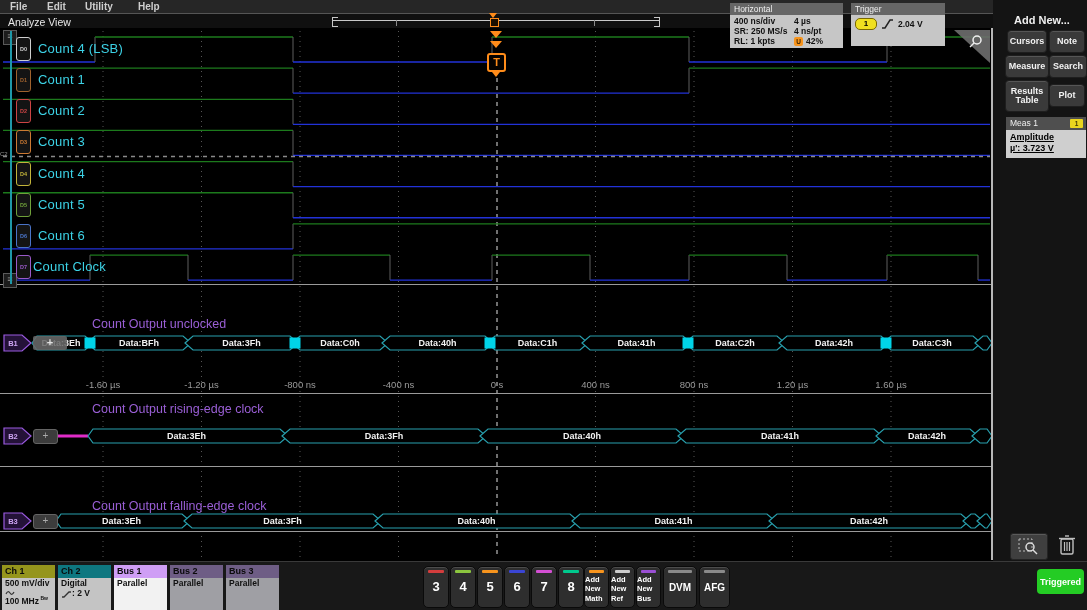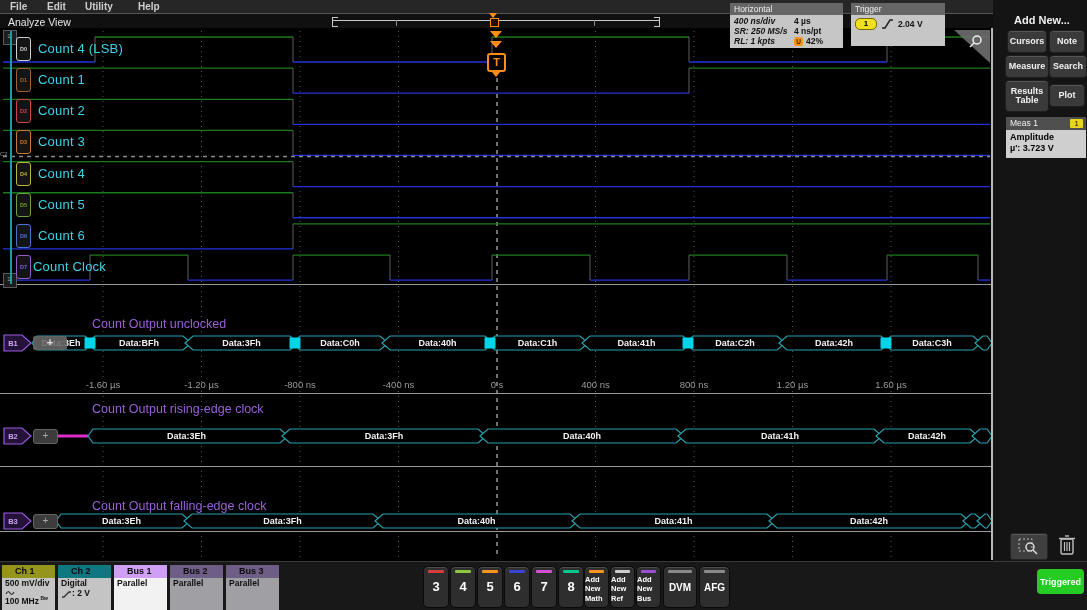--- a/index.html
+++ b/index.html
@@ -46,38 +46,38 @@
   
   #rightpanel{left:993px;top:0;width:94px;height:562px;background:#141414;}
   #addnew-title{left:1014px;top:14px;font-size:11px;font-weight:bold;color:#f0f0f0;}
   .rp-btn{position:absolute;background:#3a3a3a;border:1px solid #1e1e1e;border-radius:4px;
           box-shadow:inset 0 1px 0 #565656;color:#f2f2f2;font-size:9px;font-weight:bold;
           display:flex;align-items:center;justify-content:center;text-align:center;line-height:1.05;}
   #meas-panel{left:1006px;top:117px;width:80px;}
   #meas-header{height:13px;background:#4f4f4f;color:#f0f0f0;font-size:8.5px;line-height:13px;padding-left:4px;position:relative;}
   #meas-badge{position:absolute;right:3px;top:2px;width:13px;height:9px;background:#ead51e;border-radius:1px;
               color:#433a00;font-size:6.5px;font-weight:bold;text-align:center;line-height:9px;}
-  #meas-body{background:#cfcfcf;color:#000;font-size:9px;font-weight:bold;padding:2px 16px 3px 4px;line-height:1.25;}
+  #meas-body{background:#cfcfcf;color:#000;font-size:9px;font-weight:bold;padding:2px 16px 3px 4px;line-height:1.25;text-decoration:underline;}
   .icon-btn{position:absolute;display:flex;align-items:center;justify-content:center;}
   #zoomsel-btn{background:#3f3f3f;border:1px solid #242424;border-radius:3px;box-shadow:inset 0 1px 0 #5a5a5a;}
   
   #bottombar{left:0;top:561px;width:1087px;height:49px;background:#181818;border-top:1px solid #3a3a3a;}
   .ch-badge{position:absolute;top:3px;width:53px;height:44px;}
-  .ch-head{height:13px;font-size:9px;font-weight:bold;color:#0a0a0a;padding-left:13px;line-height:13px;}
+  .ch-head{height:13px;font-size:9px;font-weight:bold;color:#0a0a0a;padding-left:3px;line-height:13px;}
   .ch-body{height:31px;font-size:8.5px;font-weight:bold;color:#111;padding:1px 3px;line-height:1.15;}
   .num-btn{position:absolute;top:4px;width:24px;height:40px;background:#2e2e2e;border:1px solid #0a0a0a;
            border-radius:5px;box-shadow:inset 0 1px 0 #4c4c4c;}
   .num-stripe{position:absolute;left:4px;right:4px;top:3px;height:2.5px;border-radius:1px;}
   .num-label{position:absolute;left:0;right:0;top:12px;text-align:center;color:#fff;font-size:13px;font-weight:bold;}
   .addnew-label{position:absolute;left:0;right:12px;top:8px;text-align:center;color:#fff;font-size:7.5px;font-weight:bold;line-height:1.25;}
   .panel{position:absolute;top:3px;}
   .panel-head{height:12px;background:#666;color:#f0f0f0;font-size:8.5px;line-height:12px;padding-left:4px;}
   .panel-body{background:#c6c6c6;color:#111;font-size:8.5px;font-weight:bold;padding:1px 4px;line-height:1.2;}
   .prow{display:flex;}
-  .pc1{width:60px;font-style:italic;}
+  .pc1{width:60px;}
   #trig-src{display:inline-block;width:20px;height:10px;background:#f0e020;border:1px solid #7a6800;border-radius:5px;
             color:#000;font-size:8px;font-weight:bold;text-align:center;line-height:10px;margin-right:4px;}
   #pos-icon{display:inline-block;width:9px;height:9px;background:#f7941d;border-radius:2px;color:#3a2500;
             font-size:6.5px;font-weight:bold;text-align:center;line-height:9px;margin-right:3px;}
   #triggered-btn{position:absolute;left:1037px;top:569px;width:47px;height:25px;background:#24cc24;border-radius:4px;
                  color:#fff;font-size:9px;font-weight:bold;display:flex;align-items:center;justify-content:center;}
   sup.bw{font-size:5px;}
 </style>
 </head>
 <body>

